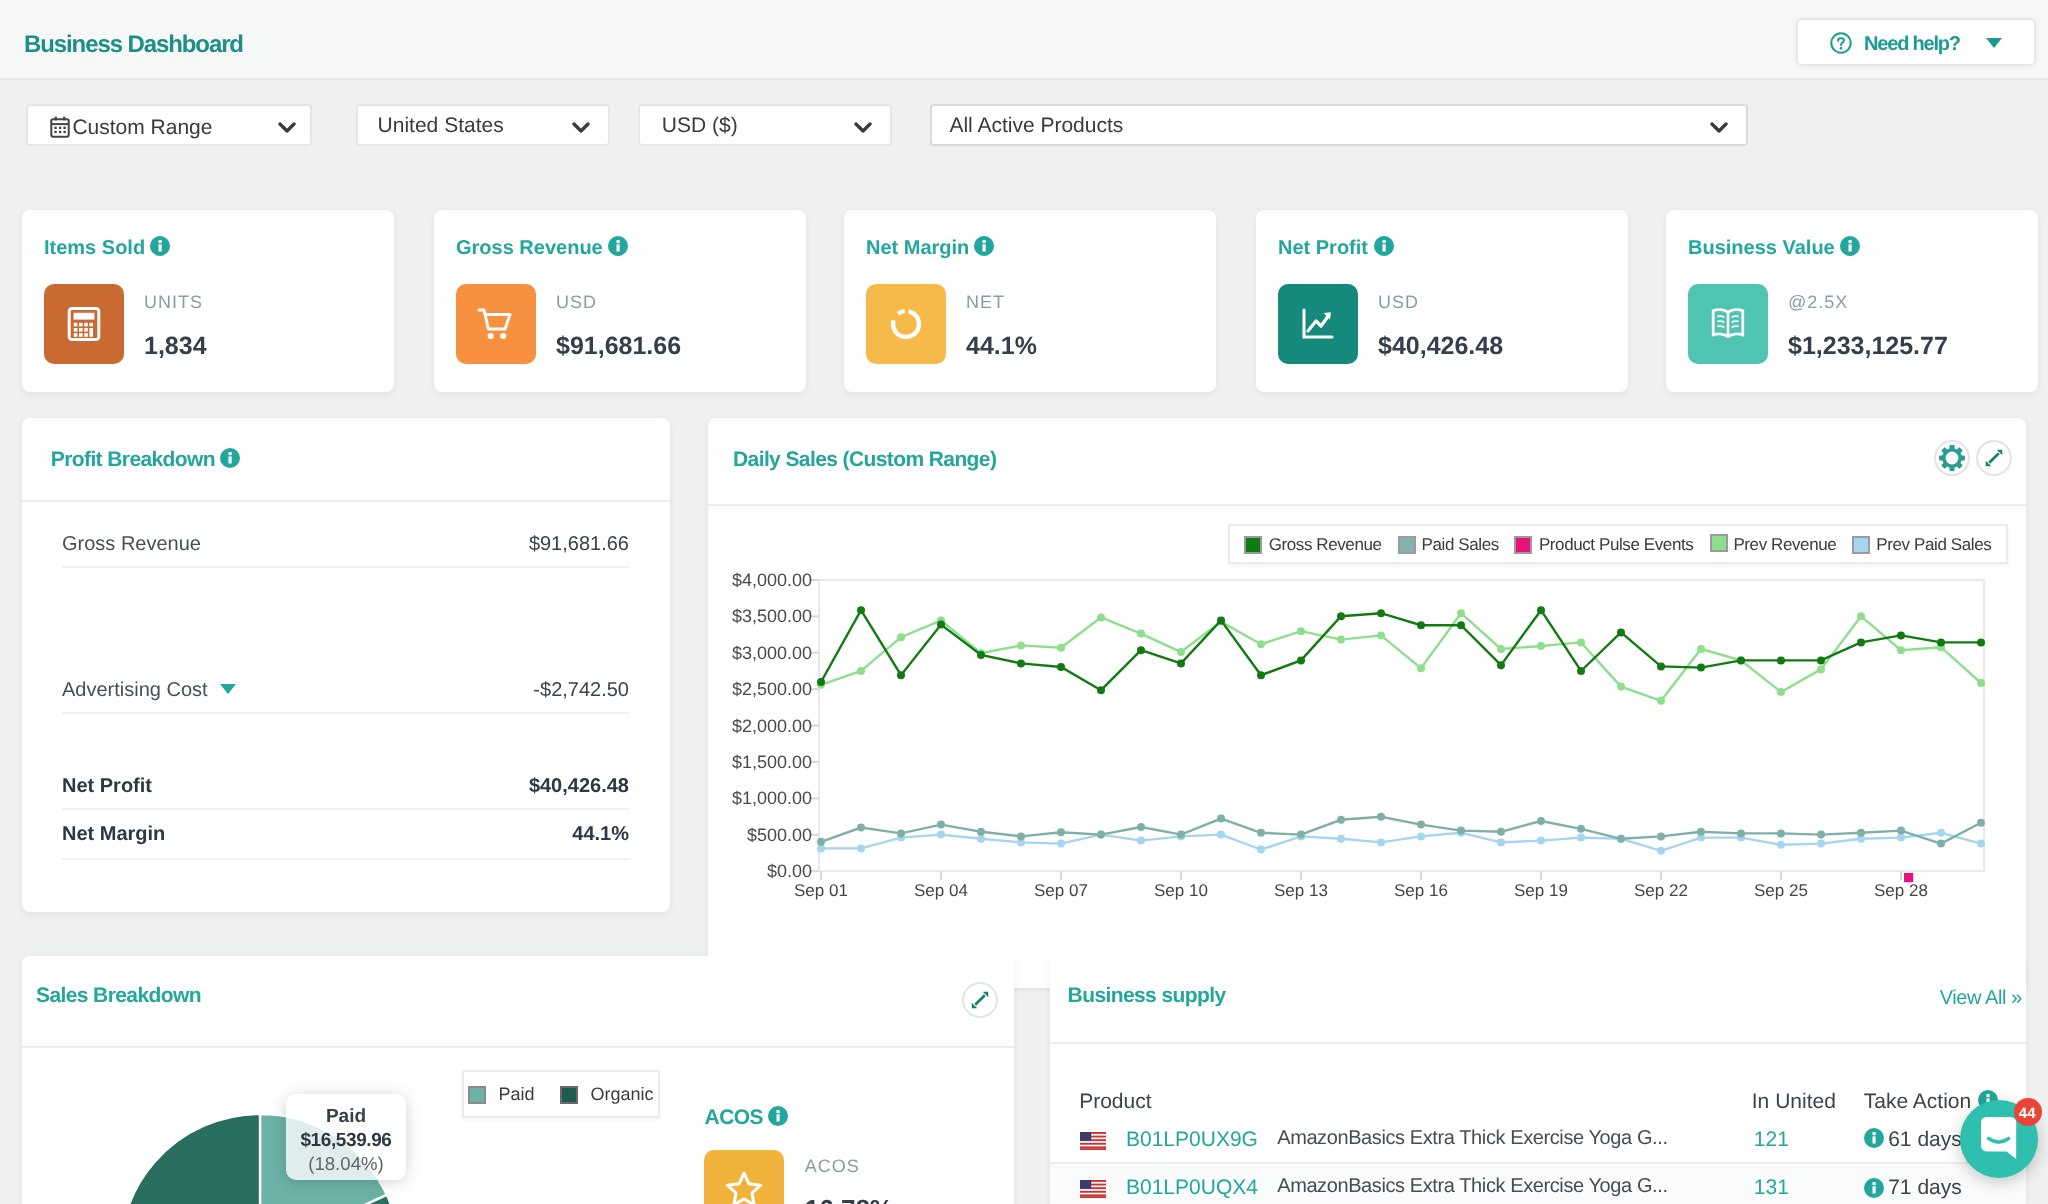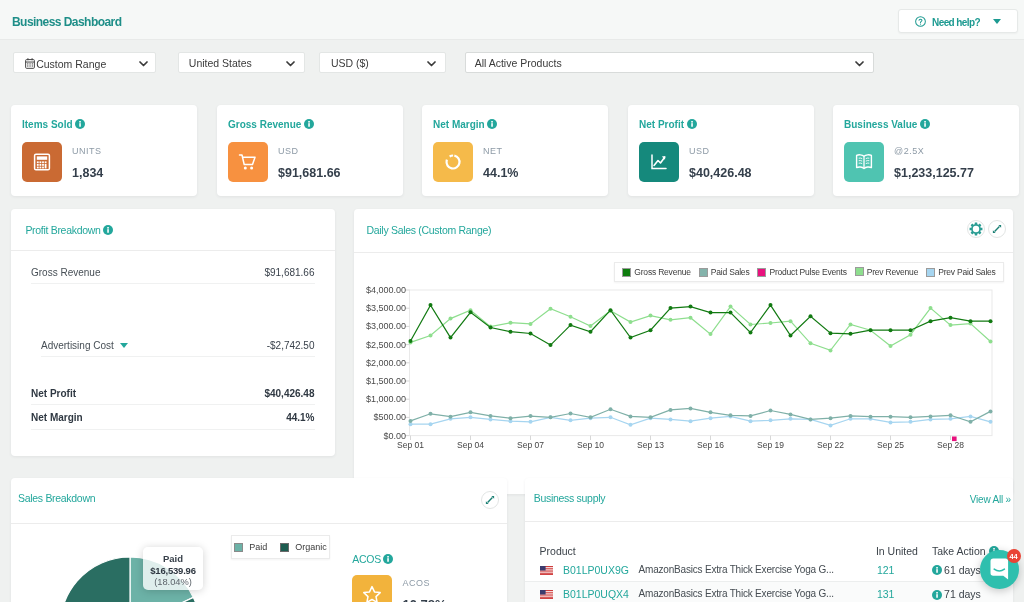--- a/index.html
+++ b/index.html
@@ -1,17 +1,17 @@
 <!DOCTYPE html>
 <html><head><meta charset="utf-8">
 <style>
 * { margin:0; padding:0; box-sizing:border-box; }
 html,body { width:1024px; height:602px; overflow:hidden; font-family:"Liberation Sans",sans-serif; background:#eff1f0; }
 .panel { position:absolute; background:#fff; border-radius:4px; box-shadow:0 1px 3px rgba(60,70,80,0.08); }
-.ptitle { position:absolute; font-size:10.5px; font-weight:normal; letter-spacing:-0.3px; color:#23a79c; white-space:nowrap; }
+.ptitle { position:absolute; font-size:10.5px; font-weight:bold; letter-spacing:-0.3px; color:#23a79c; white-space:nowrap; }
 .circbtn { position:absolute; width:18px; height:18px; border-radius:50%; border:1px solid #e2e5e4; display:flex; align-items:center; justify-content:center; background:#fff; }
 .sep { position:absolute; left:0; right:0; height:1px; background:#ececec; }
 </style></head>
 <body>
 <div style="position:absolute;left:0;top:0;width:1024px;height:40px;background:#f6f8f7;border-bottom:1px solid #e8eae9"></div>
 <div style="position:absolute;left:12px;top:14.5px;font-size:12px;font-weight:bold;letter-spacing:-0.55px;color:#1e8e88">Business Dashboard</div>
 <div style="position:absolute;left:898px;top:9px;width:120px;height:24px;background:#fff;border:1px solid #e6e9e8;border-radius:3px;box-shadow:0 1px 2px rgba(0,0,0,0.04);display:flex;align-items:center;justify-content:center;font-size:10px;font-weight:bold;letter-spacing:-0.6px;color:#1d9a91">
   <svg width="11" height="11" viewBox="0 0 12 12" style="vertical-align:-1.5px">
       <circle cx="6" cy="6" r="5.3" fill="none" stroke="#1d9a91" stroke-width="1.1"></circle>
       <path d="M4.4 4.7 C4.4 3 7.6 3 7.6 4.7 C7.6 5.9 6 5.8 6 7.1" fill="none" stroke="#1d9a91" stroke-width="1.1" stroke-linecap="round"></path>
@@ -152,21 +152,21 @@
         <circle cx="6" cy="6" r="6" fill="#23a79c"></circle>
         <rect x="5.1" y="5" width="1.9" height="4.3" fill="#fff"></rect>
         <rect x="5.1" y="2.4" width="1.9" height="1.9" fill="#fff"></rect>
       </svg></div>
   <div class="sep" style="top:41px"></div>
 
   <div style="position:absolute;left:20px;right:20.5px;top:51.2px;height:24.2px;border-bottom:1px solid #f0f1f1;font-size:10px;line-height:26.5px;font-weight:normal">
     <span style="color:#474f56">Gross Revenue</span>
     <span style="position:absolute;right:0;color:#3a424c">$91,681.66</span>
   </div>
-  <div style="position:absolute;left:30px;right:20.5px;top:123.8px;height:24.2px;border-bottom:1px solid #f0f1f1;font-size:10px;line-height:26.5px;font-weight:normal">
+  <div style="position:absolute;left:20px;right:20.5px;top:123.8px;height:24.2px;border-bottom:1px solid #f0f1f1;font-size:10px;line-height:26.5px;font-weight:normal">
     <span style="color:#474f56">Advertising Cost</span><span style="display:inline-block;width:0;height:0;border-left:4px solid transparent;border-right:4px solid transparent;border-top:5px solid #23a79c;vertical-align:1px;margin-left:6px"></span>
     <span style="position:absolute;right:0;color:#3a424c">-$2,742.50</span>
   </div>
   <div style="position:absolute;left:20px;right:20.5px;top:172.2px;height:24.2px;border-bottom:1px solid #f0f1f1;font-size:10px;line-height:26.5px;font-weight:bold">
     <span style="color:#2f3842">Net Profit</span>
     <span style="position:absolute;right:0;color:#2f3842">$40,426.48</span>
   </div>
   <div style="position:absolute;left:20px;right:20.5px;top:196.4px;height:24.2px;border-bottom:1px solid #f0f1f1;font-size:10px;line-height:26.5px;font-weight:bold">
     <span style="color:#2f3842">Net Margin</span>
     <span style="position:absolute;right:0;color:#2f3842">44.1%</span>

